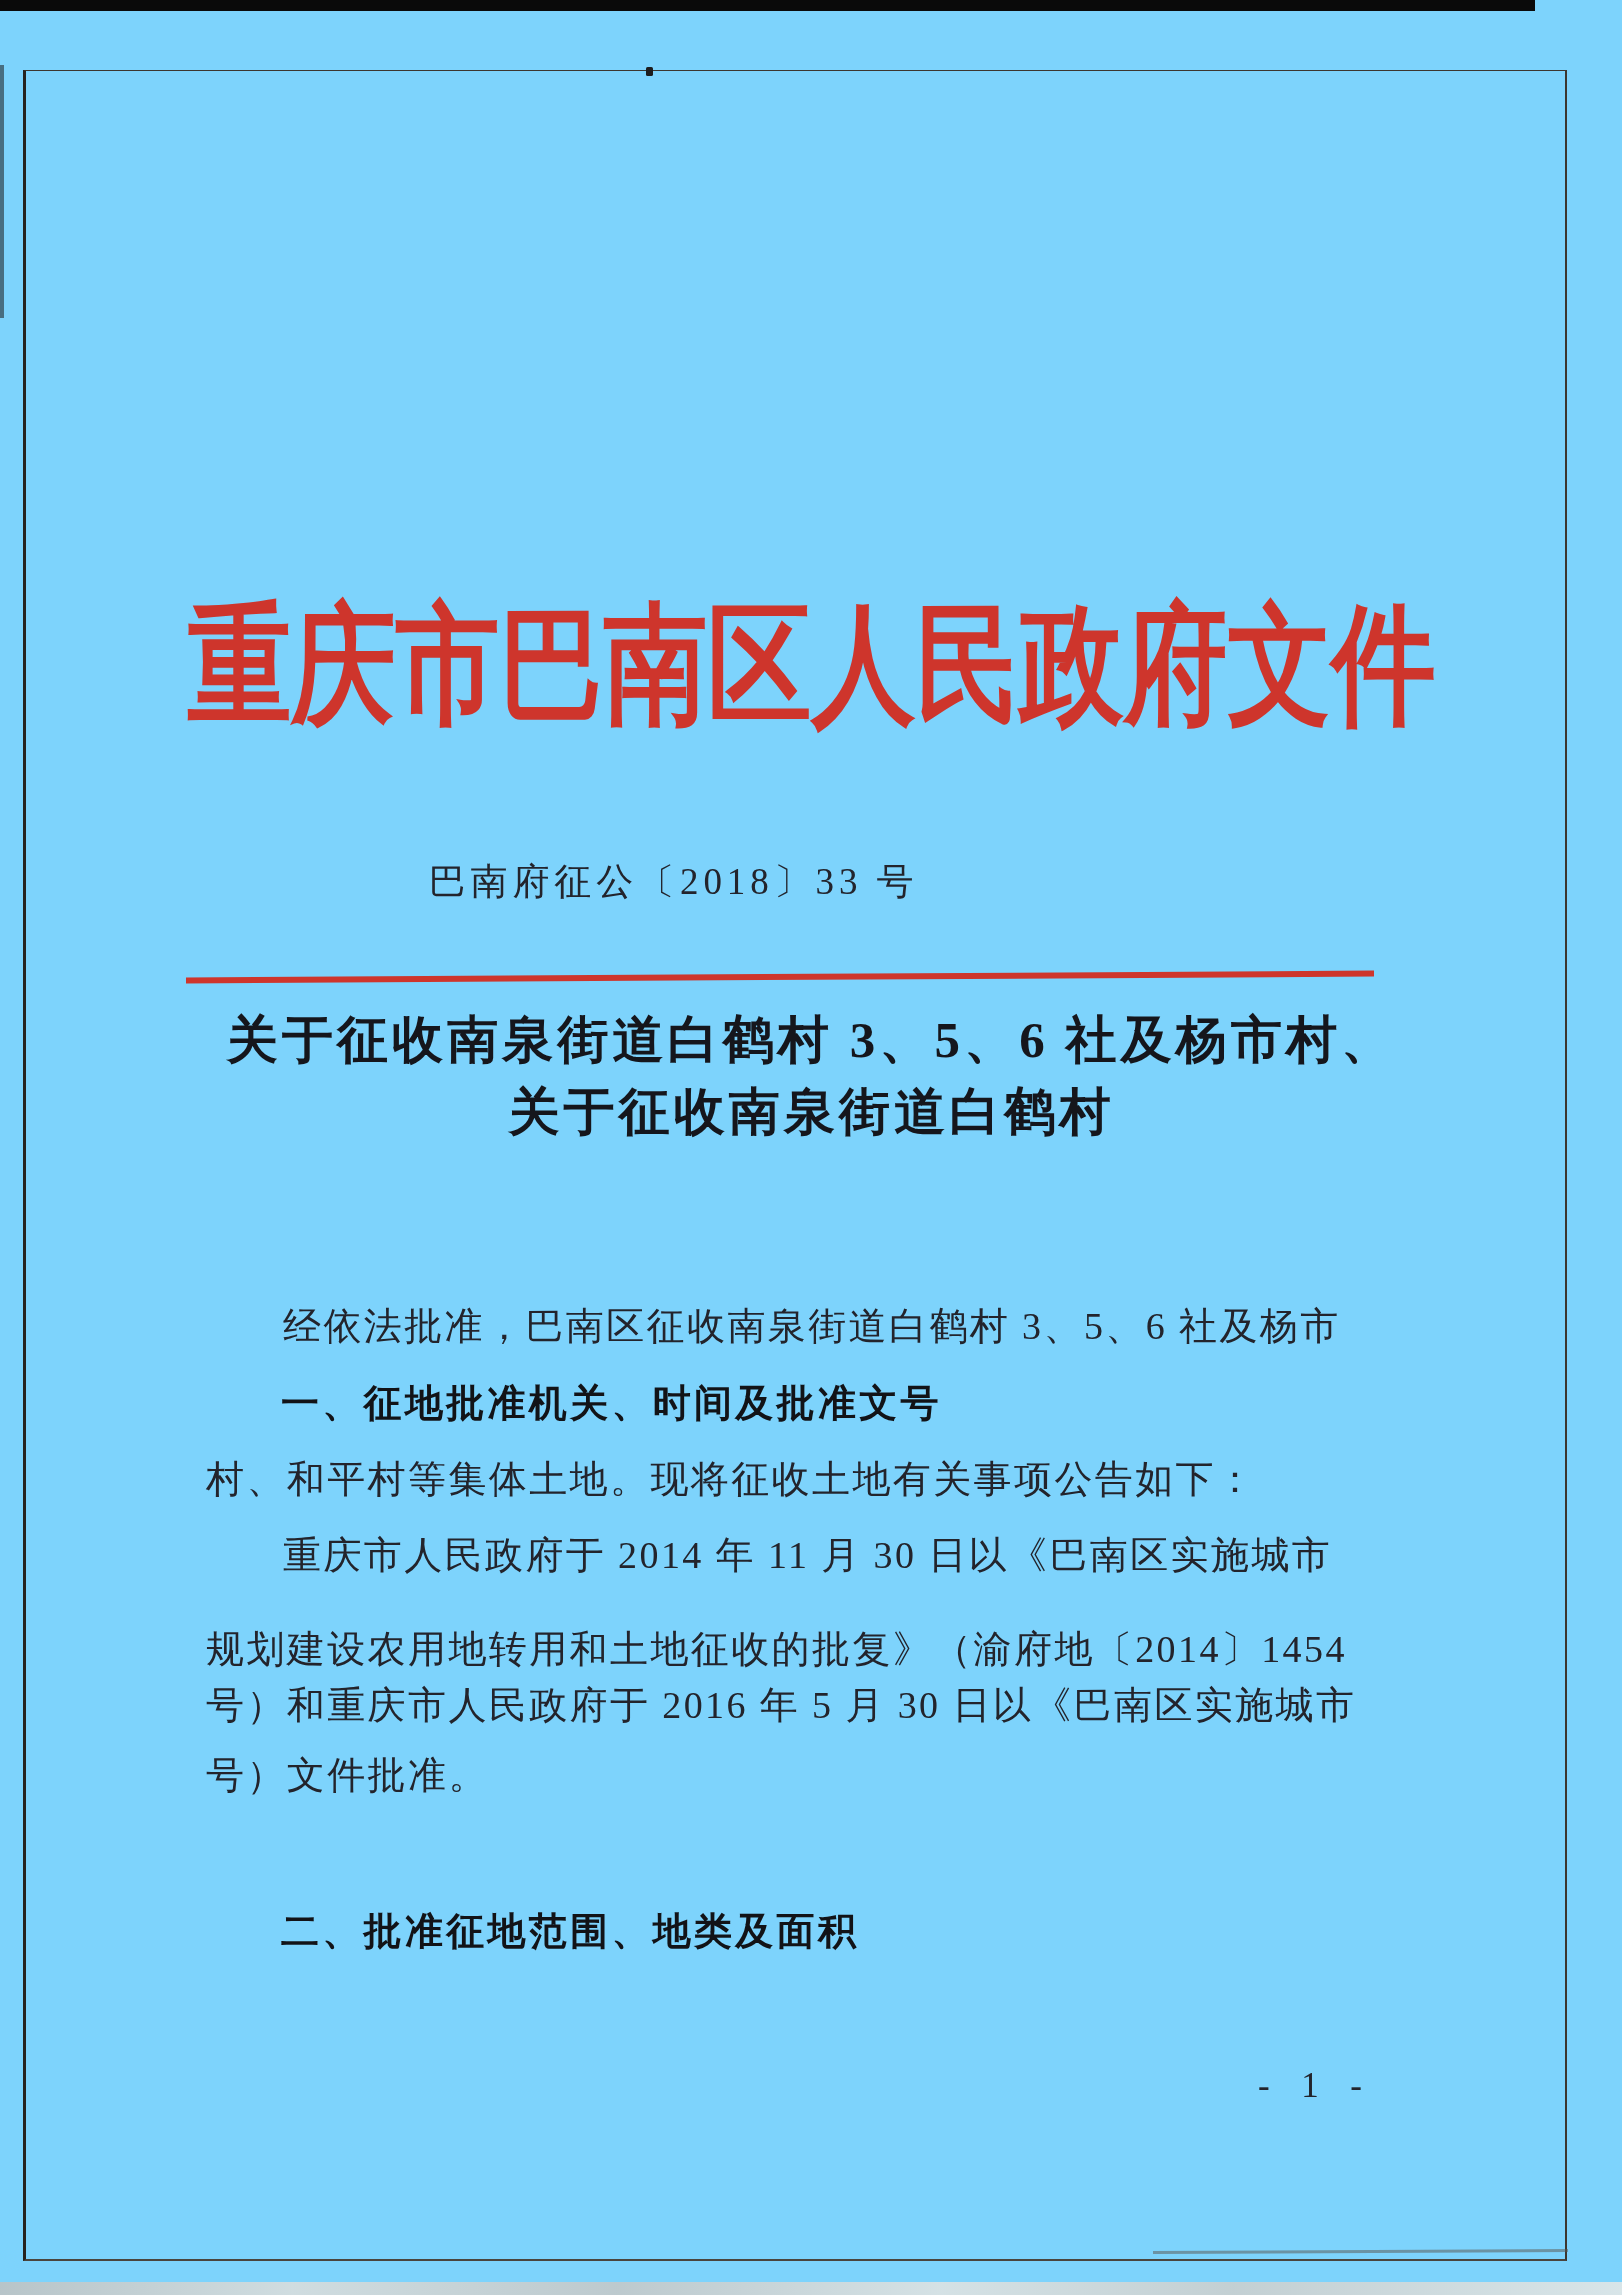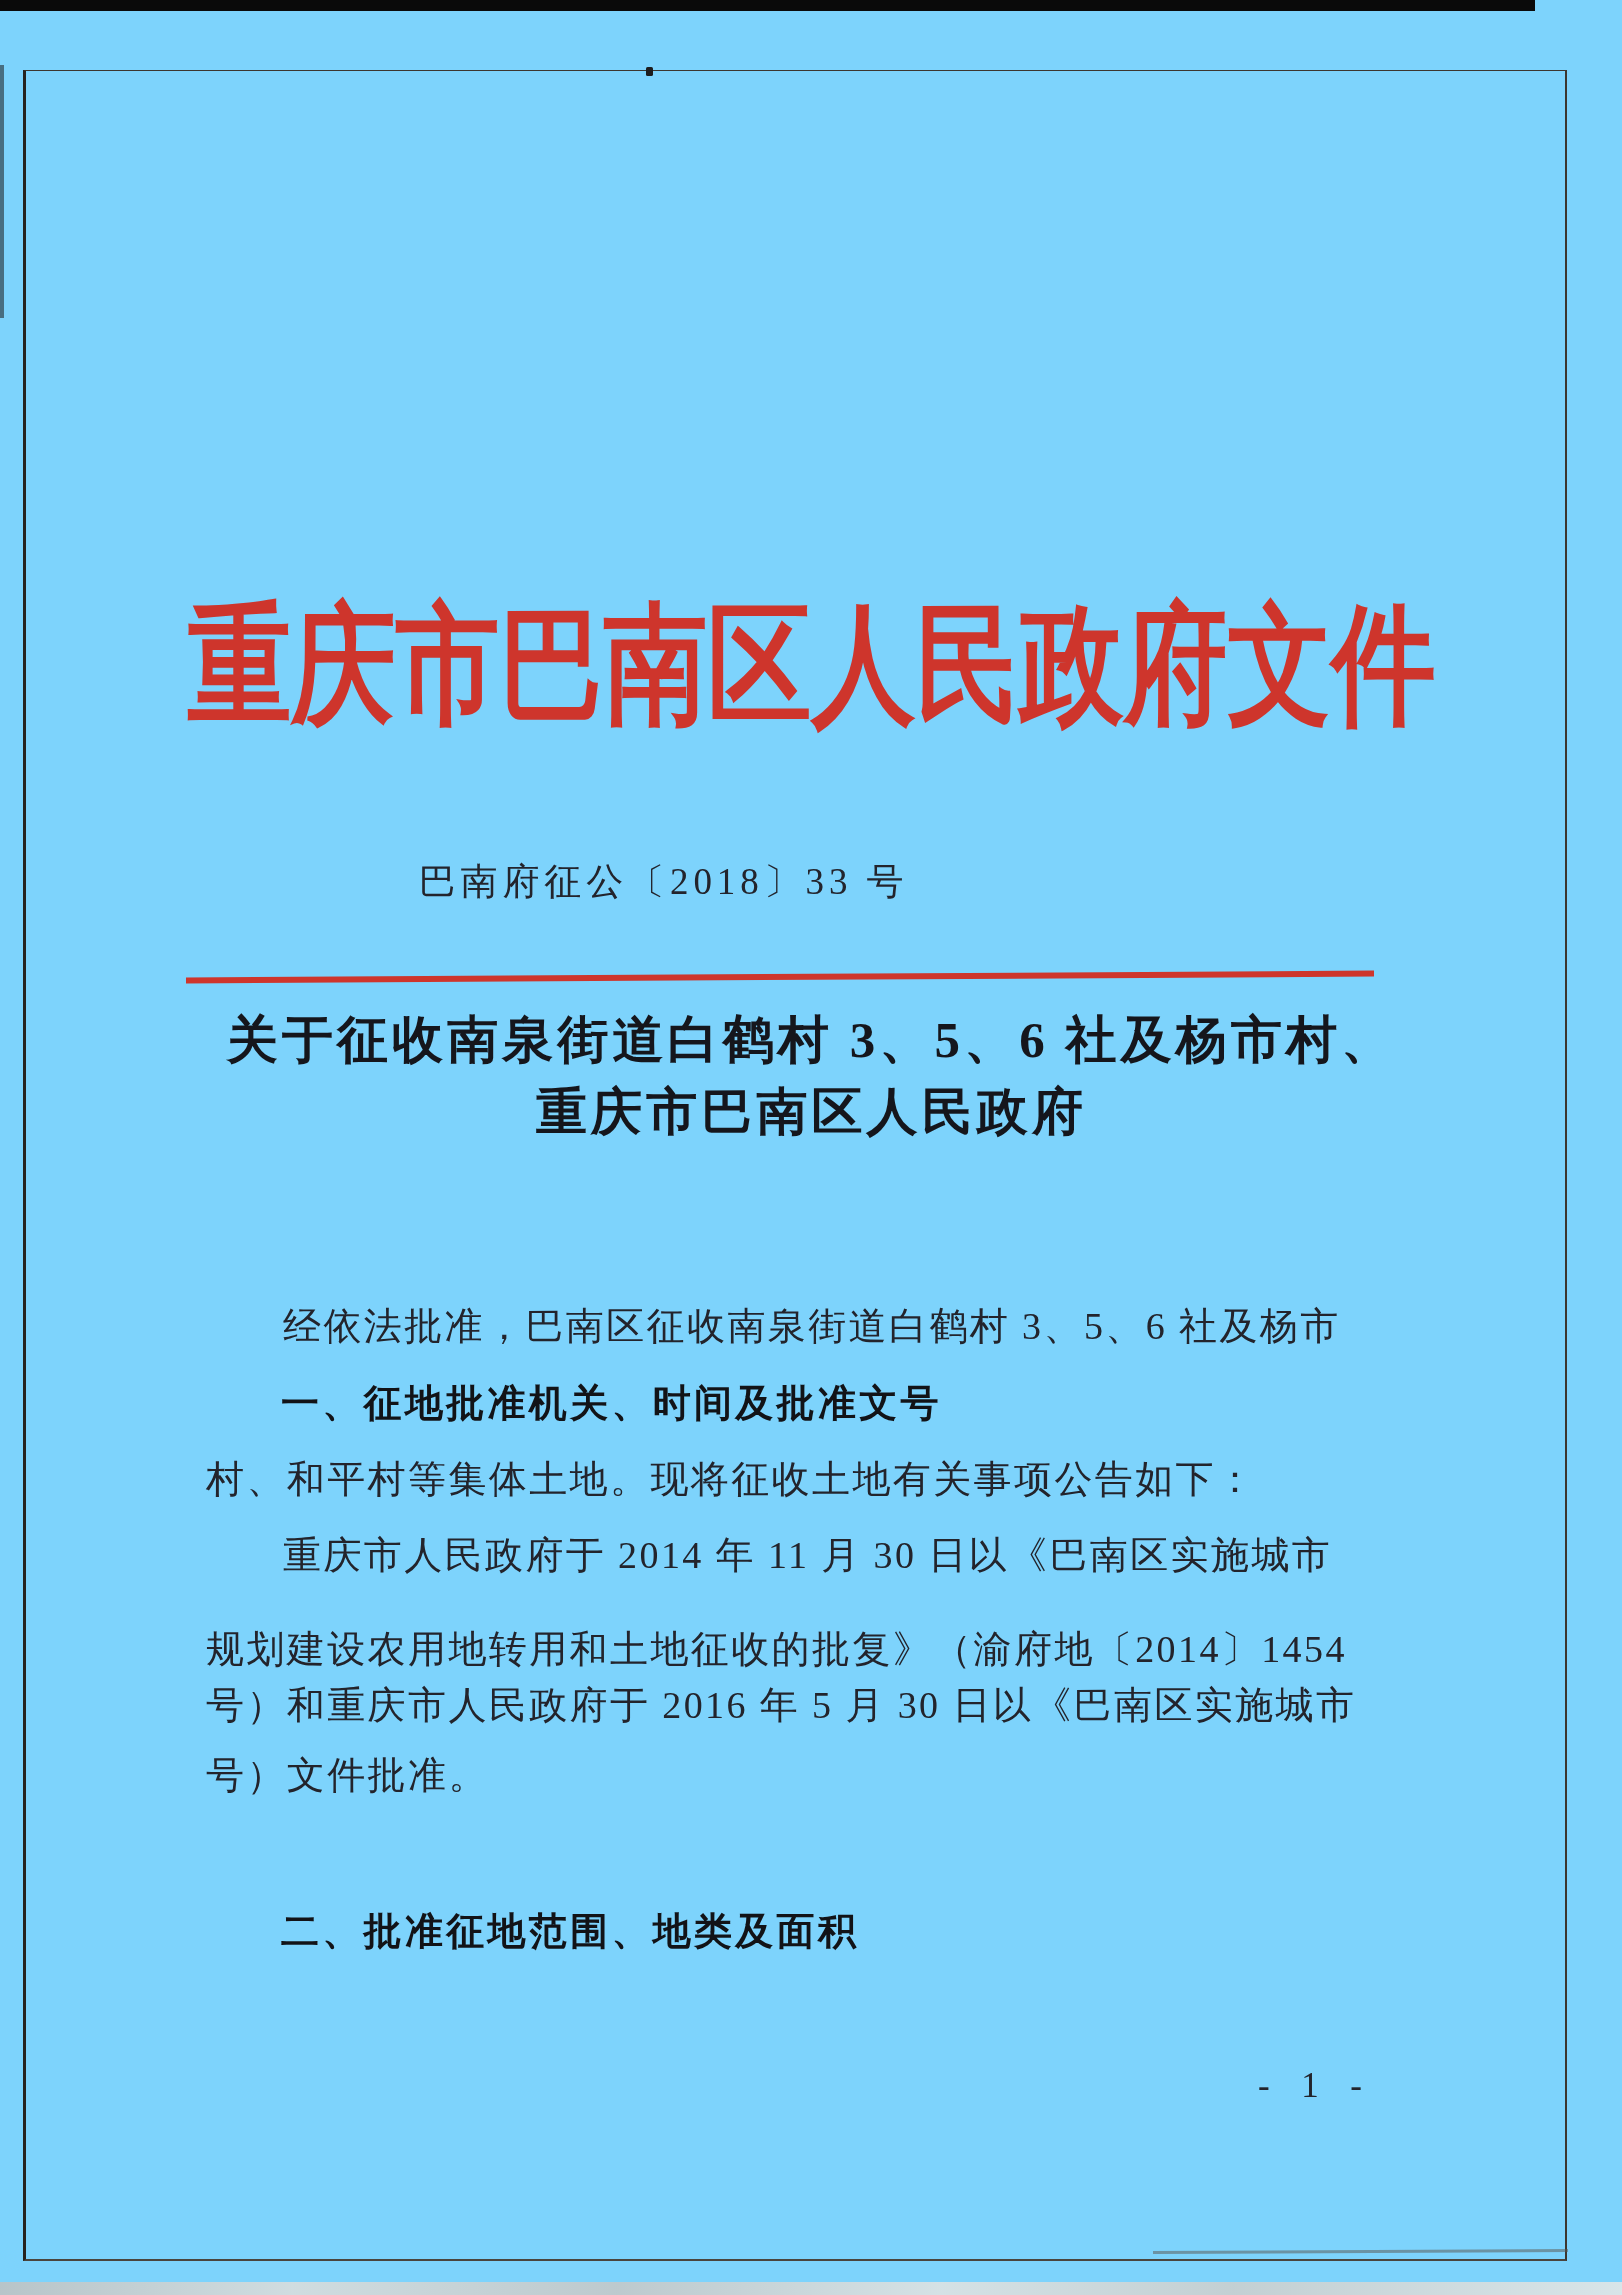--- a/index.html
+++ b/index.html
@@ -50,20 +50,21 @@
     line-height:171px;
     white-space:nowrap;
   }
   .doc-no{
     position:absolute;left:0;top:857px;width:1327px;
     text-align:center;
     font-size:37px;
     letter-spacing:4.9px;
     color:#23242c;
     white-space:nowrap;
+    padding-left:10px;
   }
   .red-line{
     position:absolute;left:186px;top:974px;width:1188px;height:5.7px;
     background:#ce352c;
     transform:rotate(-0.33deg);
   }
   .doc-title{
     position:absolute;left:0;top:1004px;width:1623px;
     text-align:center;
     color:#15161c;
@@ -131,21 +132,21 @@
   <div class="speck"></div>
 
   <h1 class="red-title">重庆市巴南区人民政府文件</h1>
 
   <div class="doc-no">巴南府征公〔2018〕33 号</div>
 
   <div class="red-line"></div>
 
   <div class="doc-title">
     <div class="t-line">关于征收南泉街道白鹤村 3、5、6 社及杨市村、</div>
-    <div class="t-line">重庆市巴南区人民政府</div>
+    <div class="t-line">关于征收南泉街道白鹤村</div>
   </div>
 
   <div class="body-block">
     <div class="b-line indent">经依法批准，巴南区征收南泉街道白鹤村 3、5、6 社及杨市</div>
     <div class="b-line heading">一、征地批准机关、时间及批准文号</div>
     <div class="b-line">村、和平村等集体土地。现将征收土地有关事项公告如下：</div>
     <div class="b-line indent">重庆市人民政府于 2014 年 11 月 30 日以《巴南区实施城市</div>
     <div class="b-line">规划建设农用地转用和土地征收的批复》（渝府地〔2014〕1454</div>
     <div class="b-line">号）和重庆市人民政府于 2016 年 5 月 30 日以《巴南区实施城市</div>
     <div class="b-line">号）文件批准。</div>

